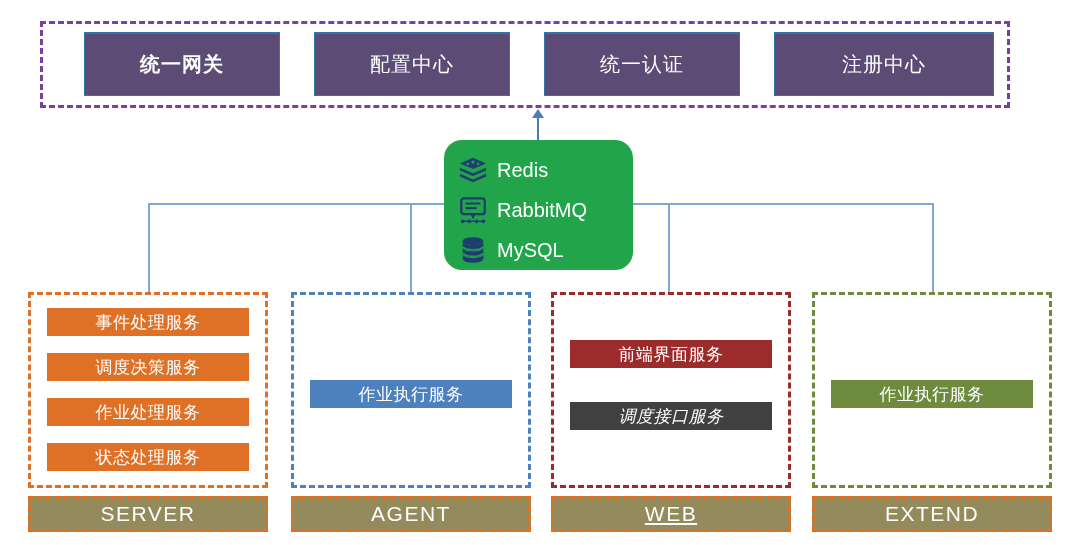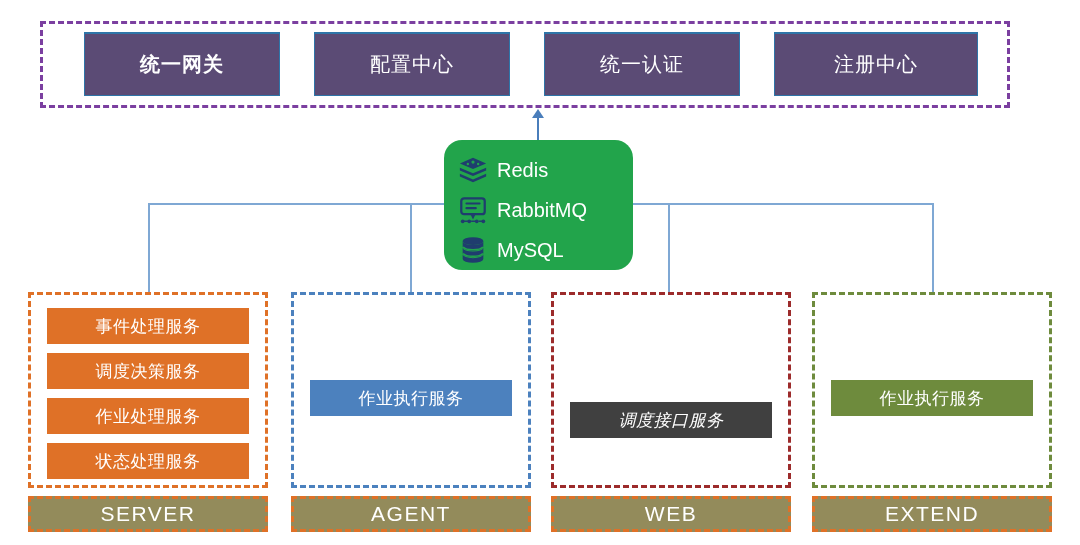--- a/index.html
+++ b/index.html
@@ -50,21 +50,21 @@
   .arrow-head{
     position:absolute;width:0;height:0;
     border-left:6px solid transparent;
     border-right:6px solid transparent;
     border-bottom:9px solid #4A7EBB;
   }
 
   
   .group{position:absolute;top:292px;height:196px;box-sizing:border-box;}
   .svc{
-    position:absolute;height:36px;left:16px;right:16px;
+    position:absolute;height:28px;left:16px;right:16px;
     display:flex;align-items:center;justify-content:center;
     color:#ffffff;font-size:17px;letter-spacing:.5px;
   }
   .footer-label{
     position:absolute;top:496px;height:36px;
     background:#938B5B;
     display:flex;align-items:center;justify-content:center;
     color:#ffffff;font-size:21px;letter-spacing:1.5px;
     box-sizing:border-box;
   }
@@ -80,21 +80,21 @@
 
   <div class="plat-box" style="left:84px;width:196px;font-weight:bold;">
     <span>统一网关</span>
   </div>
   <div class="plat-box" style="left:314px;width:196px;">
     <span>配置中心</span>
   </div>
   <div class="plat-box" style="left:544px;width:196px;">
     <span>统一认证</span>
   </div>
-  <div class="plat-box" style="left:774px;width:204px;">
+  <div class="plat-box" style="left:774px;width:220px;">
     <span>注册中心</span>
   </div>
 
   <div class="arrow-stem" style="left:537px;top:118px;height:24px;"></div>
   <div class="arrow-head" style="left:532px;top:109px;"></div>
 
   <div class="ln hbus" style="left:148px;top:203px;width:296px;"></div>
 
   <div class="ln hbus" style="left:633px;top:203px;width:300px;"></div>
 
@@ -188,25 +188,28 @@
   <div class="group" style="left:291px;width:240px;border:3px dashed #4C81BE;">
     <div class="svc" style="top:85px;background:#4C81BE;">
       <span>作业执行服务</span>
     </div>
   </div>
   <div class="footer-label footer-dash" style="left:291px;width:240px;">
     <span>AGENT</span>
   </div>
 
   <div class="group" style="left:551px;width:240px;border:3px dashed #9C2B2B;">
+    <div class="svc" style="top:45px;background:#9C2B2B;">
+      <span>前端界面服务</span>
+    </div>
     <div class="svc" style="top:107px;background:#404040;font-style:italic;">
       <span>调度接口服务</span>
     </div>
   </div>
-  <div class="footer-label footer-dash" style="left:551px;width:240px;">
+  <div class="footer-label footer-dash" style="left:551px;width:240px;text-decoration:underline;">
     <span>WEB</span>
   </div>
 
   <div class="group" style="left:812px;width:240px;border:3px dashed #6E8B3D;">
     <div class="svc" style="top:85px;background:#6E8B3D;">
       <span>作业执行服务</span>
     </div>
   </div>
   <div class="footer-label footer-dash" style="left:812px;width:240px;">
     <span>EXTEND</span>

